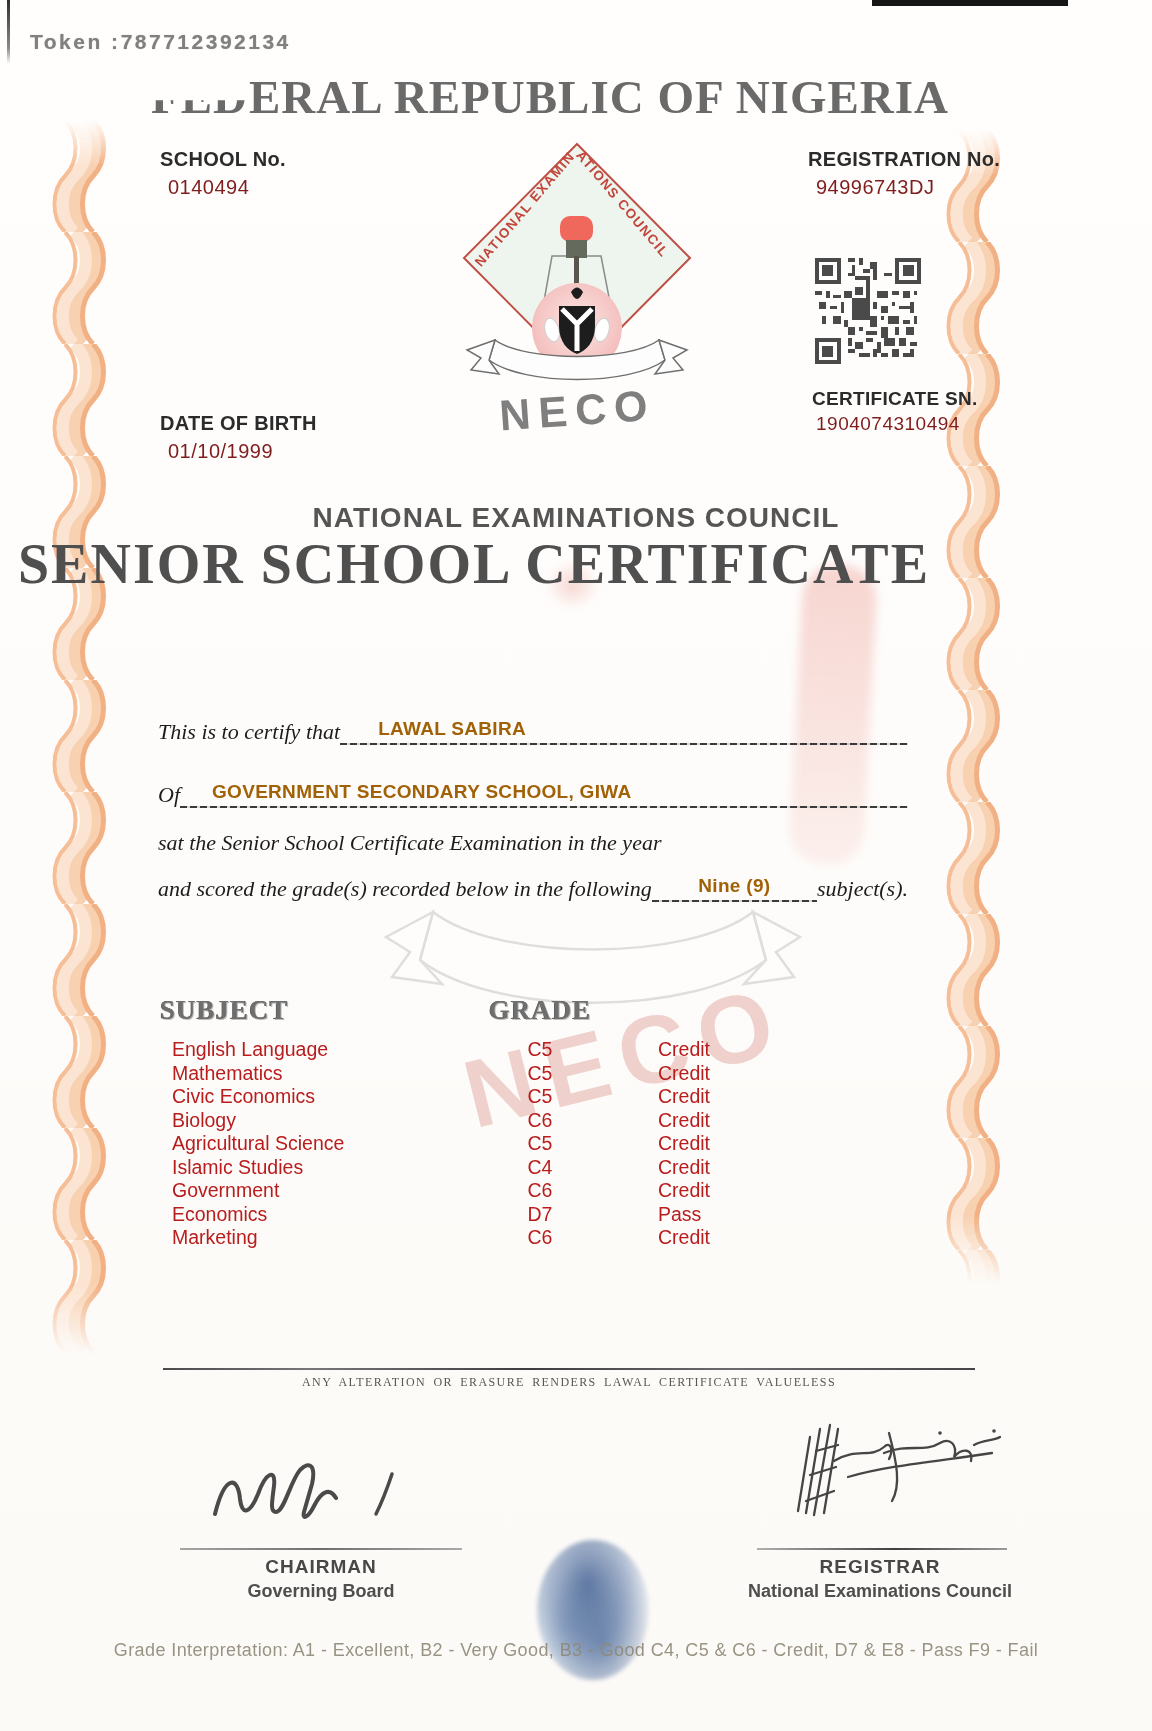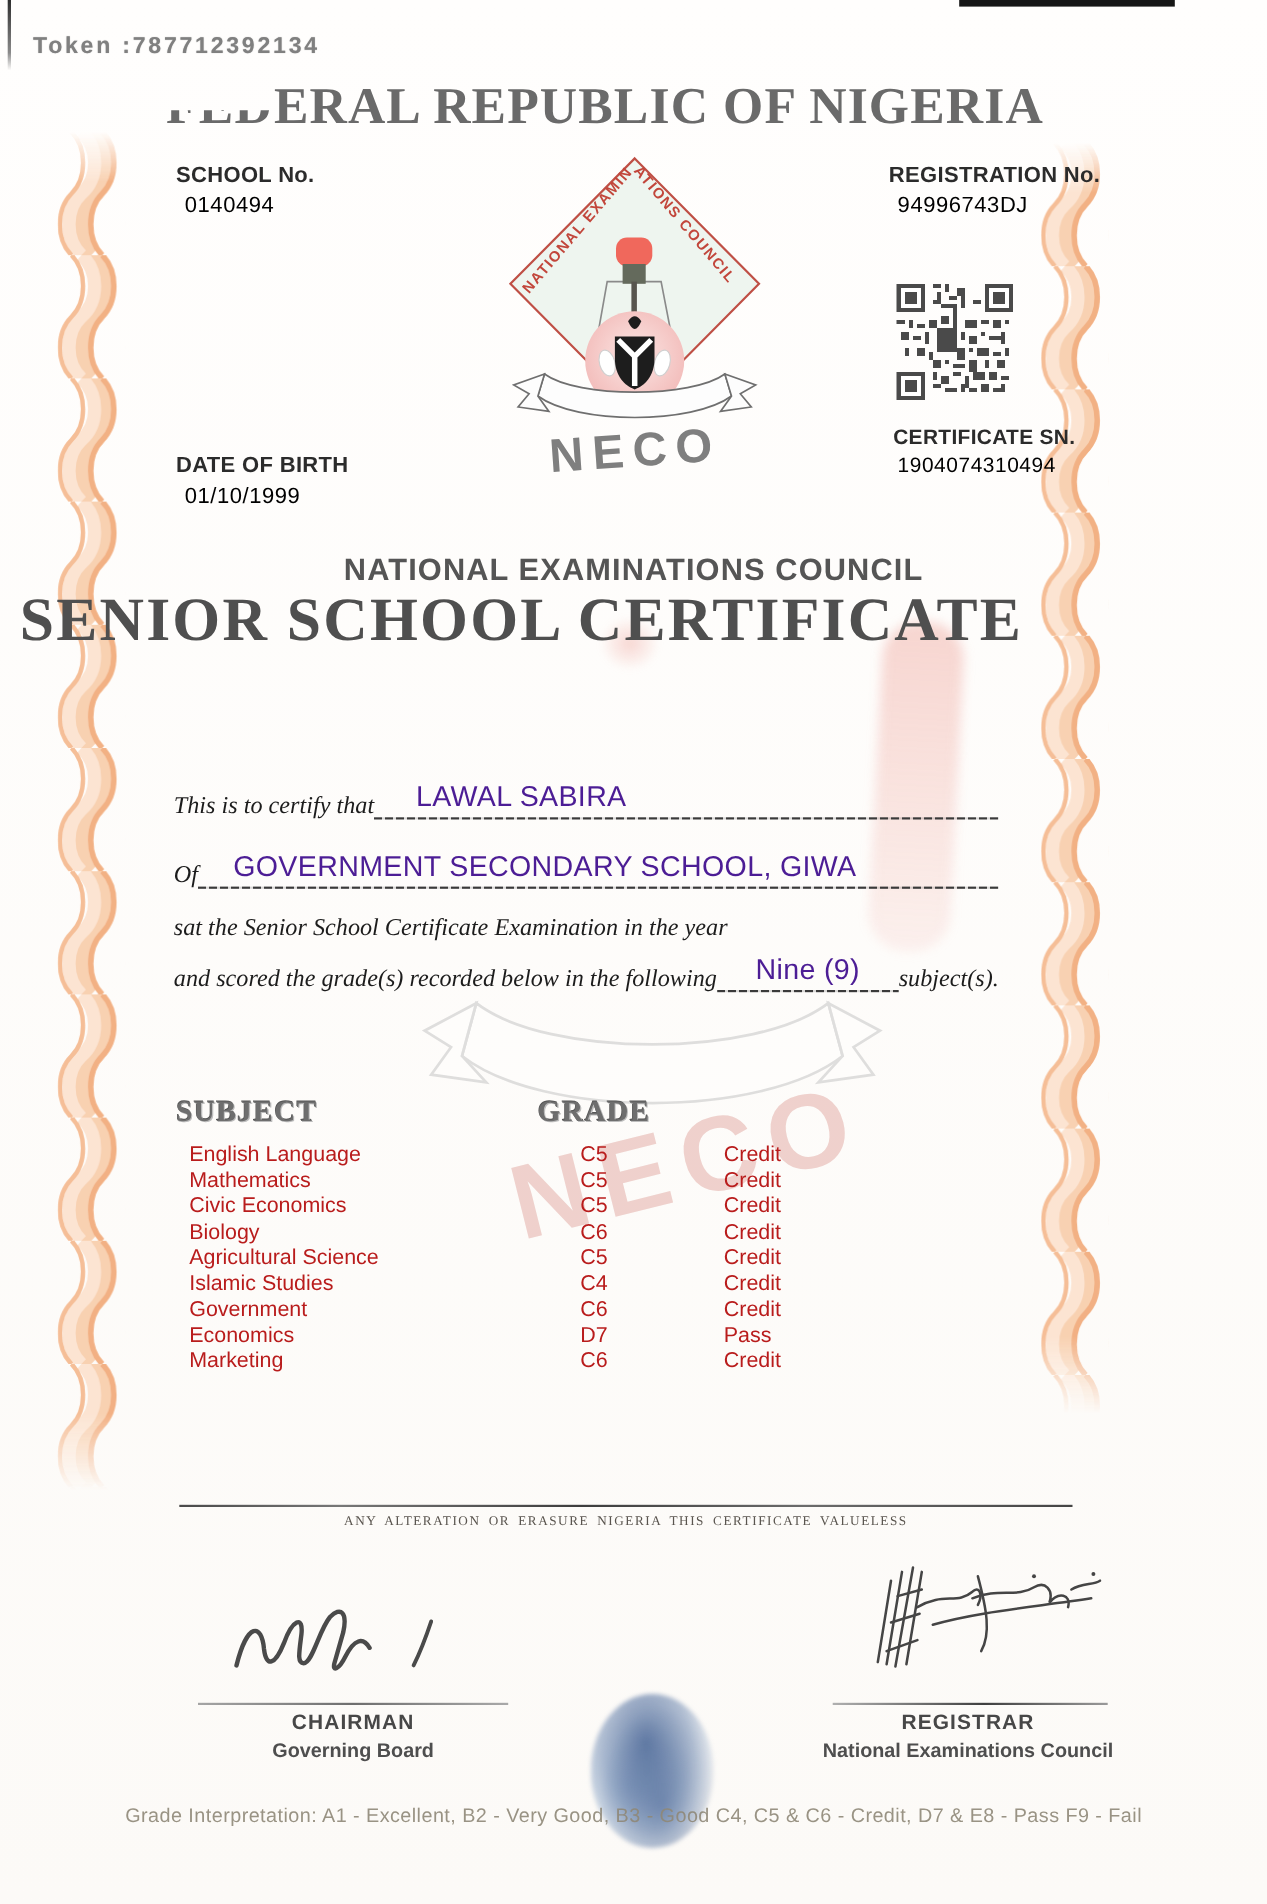--- a/index.html
+++ b/index.html
@@ -23,21 +23,21 @@
   .wavy-left{left:52px;top:120px;}
   .wavy-right{left:946px;top:130px;}
 
   
   .title{left:30px;top:70px;width:1040px;text-align:center;
     font-family:"Liberation Serif",serif;font-weight:700;font-size:47px;color:#6a6a6a;letter-spacing:1px;}
   .title .cut{display:inline-block;clip-path:inset(56% 0 0 0);margin-right:1px;}
 
   
   .idblock .lab{font-size:20px;font-weight:700;color:#2b2b2b;letter-spacing:.3px;}
-  .idblock .val{font-size:20px;color:#000000;margin-top:5px;padding-left:8px;letter-spacing:.5px;}
+  .idblock .val{font-size:20px;color:#7f1d1d;margin-top:5px;padding-left:8px;letter-spacing:.5px;}
   .blk-school{left:160px;top:148px;}
   .blk-reg{left:808px;top:148px;}
   .blk-sn{left:812px;top:388px;}
   .blk-sn .lab{font-size:19px;}
   .blk-sn .val{font-size:19px;margin-top:3px;padding-left:4px;}
   .blk-dob{left:160px;top:412px;}
   .qr{left:815px;top:258px;width:106px;height:106px;}
 
   
   .logo{left:455px;top:140px;width:245px;height:300px;}
@@ -48,21 +48,21 @@
   .h-council{left:0;top:502px;width:1152px;text-align:center;font-size:28px;font-weight:700;color:#555;letter-spacing:1px;}
   .h-cert{left:0;top:532px;width:948px;text-align:center;font-family:"Liberation Serif",serif;
     font-weight:700;font-size:56px;color:#4f4f4f;letter-spacing:2px;}
 
   
   .cline{left:158px;width:750px;height:42px;display:flex;align-items:flex-end;}
   .cline .lbl{font-family:"Liberation Serif",serif;font-style:italic;font-size:22px;color:#1c1c1c;white-space:nowrap;padding-bottom:2px;}
   .cline .fill{flex:1;position:relative;height:100%;}
   .cline .fill::after{content:"";position:absolute;left:0;right:0;bottom:2px;height:2.5px;
     background:repeating-linear-gradient(90deg,#3a3a3a 0 7px,rgba(58,58,58,.18) 7px 10px);}
-  .cline .val{position:absolute;bottom:7px;font-size:26px;color:#4c1d95;letter-spacing:.3px;white-space:nowrap;}
+  .cline .val{position:absolute;bottom:7px;font-size:19px;color:#a16207;letter-spacing:.3px;white-space:nowrap;font-weight:bold;}
   .l1{top:705px;} .l2{top:768px;} .l3{top:816px;} .l4{top:862px;}
   .v-left{left:38px;} .v-left2{left:32px;}
   .v-center{left:0;right:0;text-align:center;}
   .suffix{font-family:"Liberation Serif",serif;font-style:italic;font-size:22px;color:#1c1c1c;padding-bottom:2px;white-space:nowrap;}
 
   
   .rtable{left:160px;top:995px;width:748px;}
   .rhead,.rrow{display:grid;grid-template-columns:310px 140px 1fr;}
   .rhead{font-family:"Liberation Serif",serif;font-weight:700;font-size:27px;color:#6e6e6e;letter-spacing:1px;
     text-shadow:1px 1px 0 #bdbdbd,-0.5px -0.5px 0 #565656;margin-bottom:12px;}
@@ -347,21 +347,21 @@
       <div class="c3">Pass</div>
     </div>
   <div class="rrow">
       <div class="c1">Marketing</div>
       <div class="c2">C6</div>
       <div class="c3">Credit</div>
     </div>
 </div>
 
 <div class="abs divider z2"></div>
-<div class="abs alteration z2 nosel">ANY ALTERATION OR ERASURE NIGERIA THIS CERTIFICATE VALUELESS</div>
+<div class="abs alteration z2 nosel">ANY ALTERATION OR ERASURE RENDERS LAWAL CERTIFICATE VALUELESS</div>
 
 <svg class="abs sig-left z2" width="270" height="80" viewBox="0 0 270 80">
   <path d="M 15,62 C 25,22 38,24 40,47 C 42,64 50,62 58,42 C 66,20 76,16 74,34 C 72,50 70,60 76,60 C 84,60 90,30 100,18 C 110,8 116,14 112,32 L 104,60 C 102,68 108,66 114,54 C 122,38 130,36 136,46" fill="none" stroke="#4a4a4a" stroke-width="4" stroke-linecap="round"></path>
   <path d="M 192,22 C 188,34 182,50 176,62" fill="none" stroke="#4a4a4a" stroke-width="3.5" stroke-linecap="round"></path>
 </svg>
 <svg class="abs sig-right z2" width="245" height="118" viewBox="0 0 245 118">
   <g fill="none" stroke="#454545" stroke-width="2.3" stroke-linecap="round">
     <path d="M 22,32 L 10,106"></path>
       <path d="M 32,24 L 18,108"></path>
       <path d="M 42,20 L 26,110"></path>

